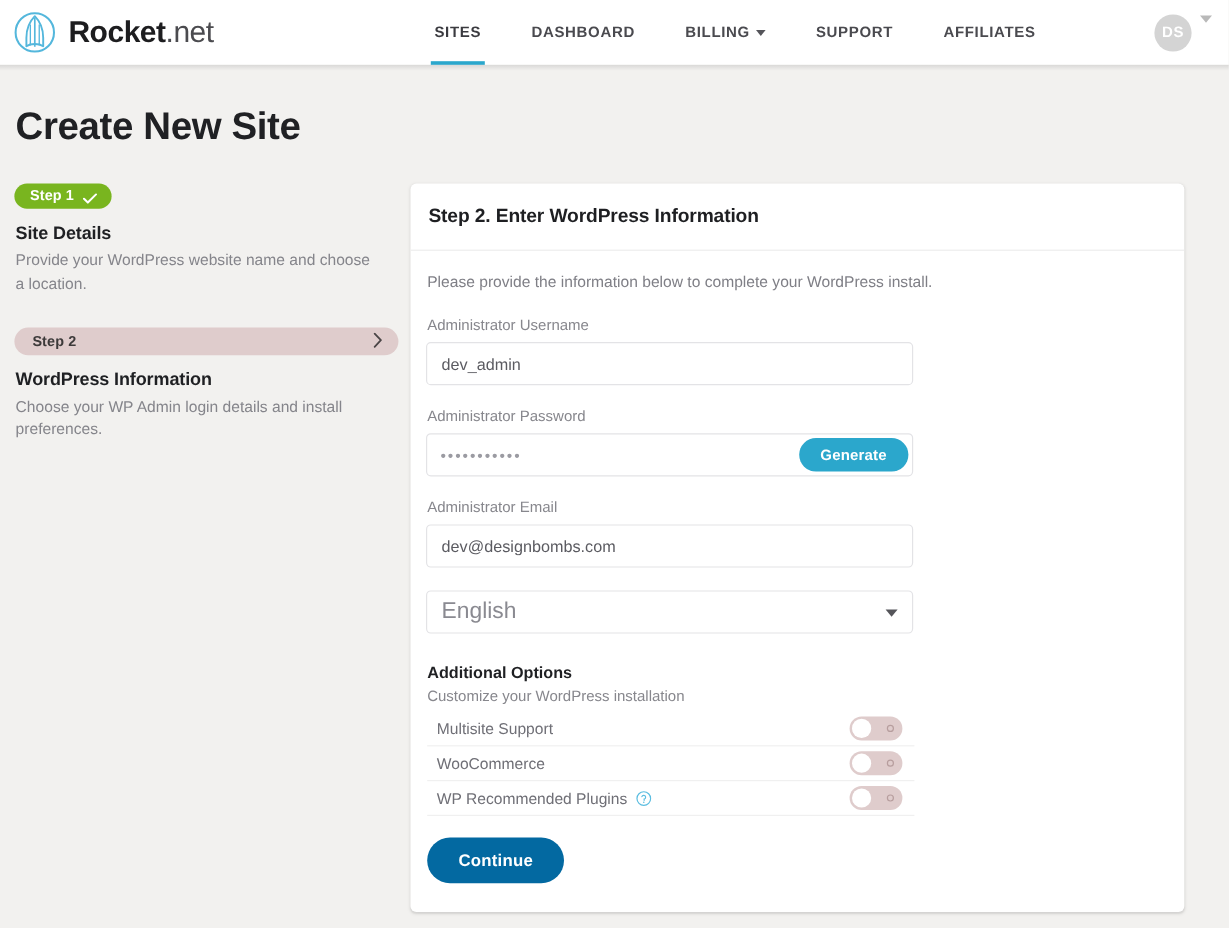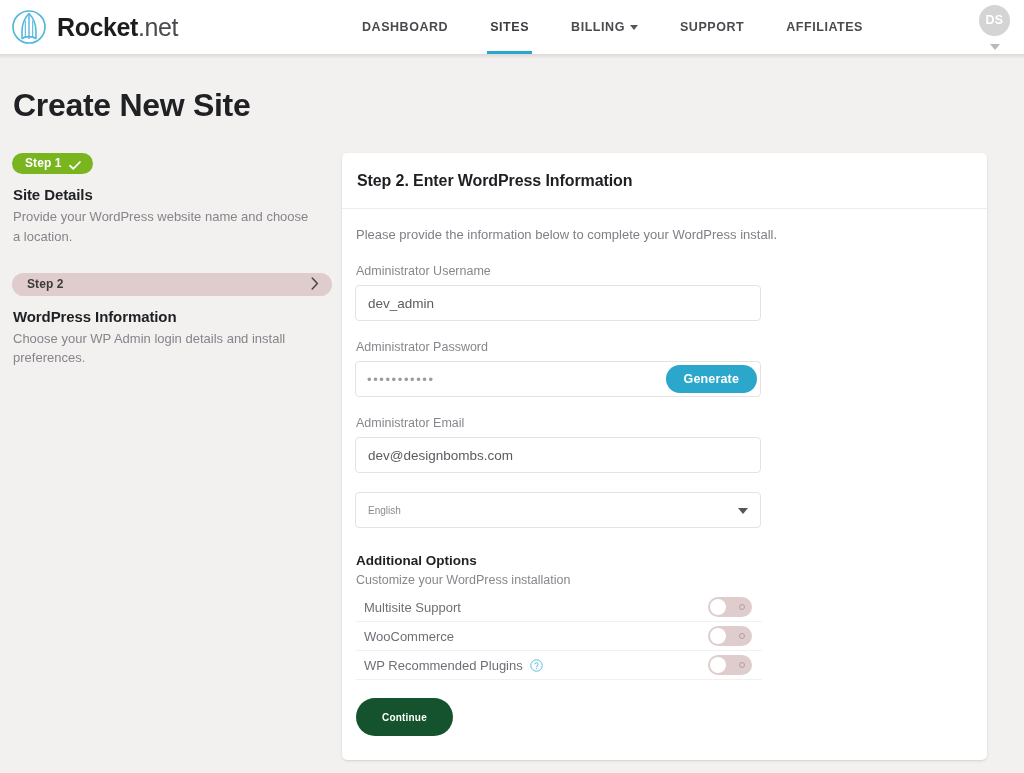--- a/index.html
+++ b/index.html
@@ -75,24 +75,22 @@
     width: 0; height: 0;
     border-left: 4px solid transparent;
     border-right: 4px solid transparent;
     border-top: 5px solid #55555a;
     margin-top: 1px;
   }
 
   .account {
     margin-left: auto;
     display: flex;
-    align-items: center;
     gap: 7px;
     cursor: pointer;
-    flex-direction: column;
   }
   .avatar {
     width: 31px; height: 31px;
     border-radius: 50%;
     background: #d4d4d4;
     color: #ffffff;
     font-size: 12.5px;
     font-weight: 600;
     letter-spacing: 0.4px;
     display: flex;
@@ -246,21 +244,21 @@
     cursor: pointer;
   }
 
   .select-wrap { position: relative; width: 406px; }
   .select-input {
     width: 406px;
     height: 36px;
     border: 1px solid #e3e3e6;
     border-radius: 4px;
     background: #ffffff;
-    font-size: 10px;
+    font-size: 19px;
     color: #8a8a91;
     padding: 0 12px;
     display: flex;
     align-items: center;
     cursor: pointer;
   }
   .select-arrow {
     position: absolute;
     right: 13px;
     top: 16px;
@@ -325,24 +323,24 @@
     border-radius: 50%;
     border: 1px solid #b79e9e;
   }
 
   .btn-continue {
     margin: 18px 0 0 1px;
     height: 38px;
     padding: 0 26px;
     border: none;
     border-radius: 19px;
-    background: #14532d;
+    background: #0369a1;
     color: #ffffff;
     font-family: "Liberation Sans", sans-serif;
-    font-size: 10px;
+    font-size: 14px;
     font-weight: 600;
     letter-spacing: 0.2px;
     cursor: pointer;
   }
 </style>
 </head>
 <body>
 
 <div class="topbar">
 
@@ -353,25 +351,25 @@
         <path d="M19 5.5 C13.6 11 12 17 12 23.5 L12 30.5 C14 29 16 28.6 19 28.6 C22 28.6 24 29 26 30.5 L26 23.5 C26 17 24.4 11 19 5.5 Z" fill="none" stroke="#54b7dc" stroke-width="1.6" stroke-linejoin="round"></path>
         <line x1="19" y1="7" x2="19" y2="31" stroke="#54b7dc" stroke-width="1.4"></line>
         <line x1="15.3" y1="12.5" x2="15.3" y2="30" stroke="#54b7dc" stroke-width="1.1"></line>
         <line x1="22.7" y1="12.5" x2="22.7" y2="30" stroke="#54b7dc" stroke-width="1.1"></line>
       </svg>
     </span>
     <span class="brand-text"><b>Rocket</b><span>.net</span></span>
   </div>
 
   <nav class="nav">
+    <div class="nav-item active">
+      <span>SITES</span>
+    </div>
     <div class="nav-item">
       <span>DASHBOARD</span>
-    </div>
-    <div class="nav-item active">
-      <span>SITES</span>
     </div>
     <div class="nav-item">
       <span>BILLING</span>
       <span class="caret-down"></span>
     </div>
     <div class="nav-item">
       <span>SUPPORT</span>
     </div>
     <div class="nav-item">
       <span>AFFILIATES</span>

